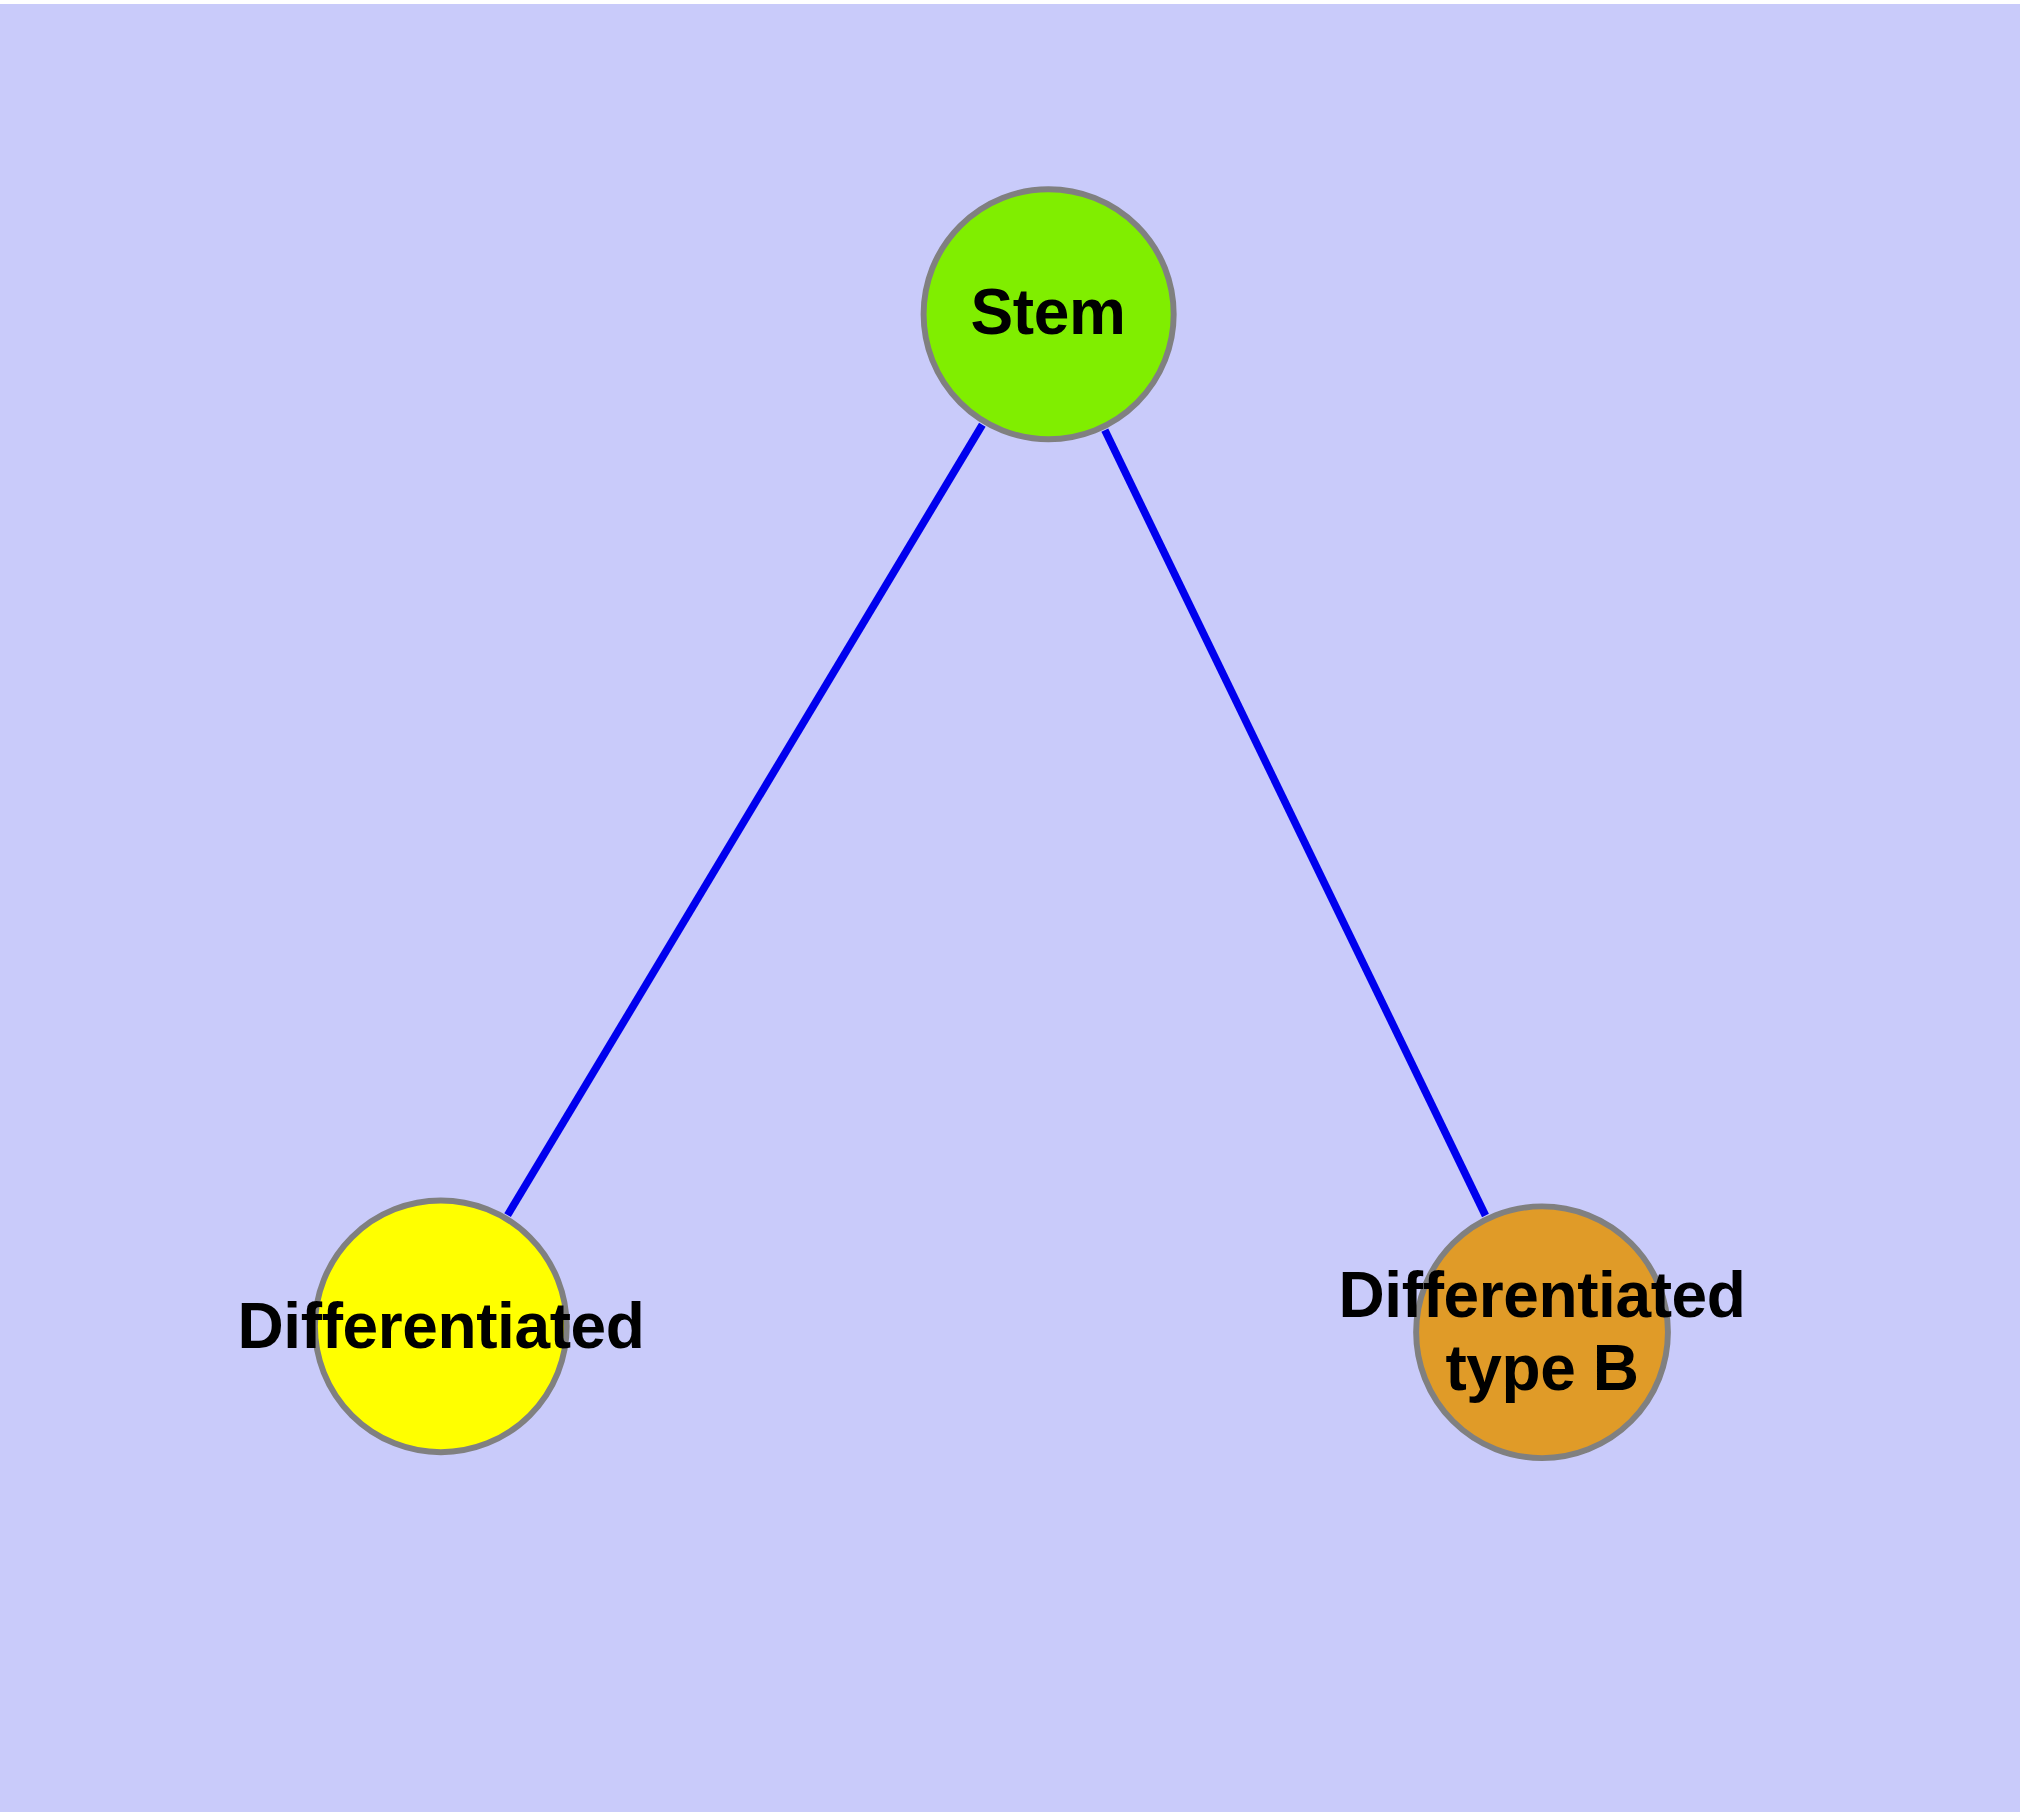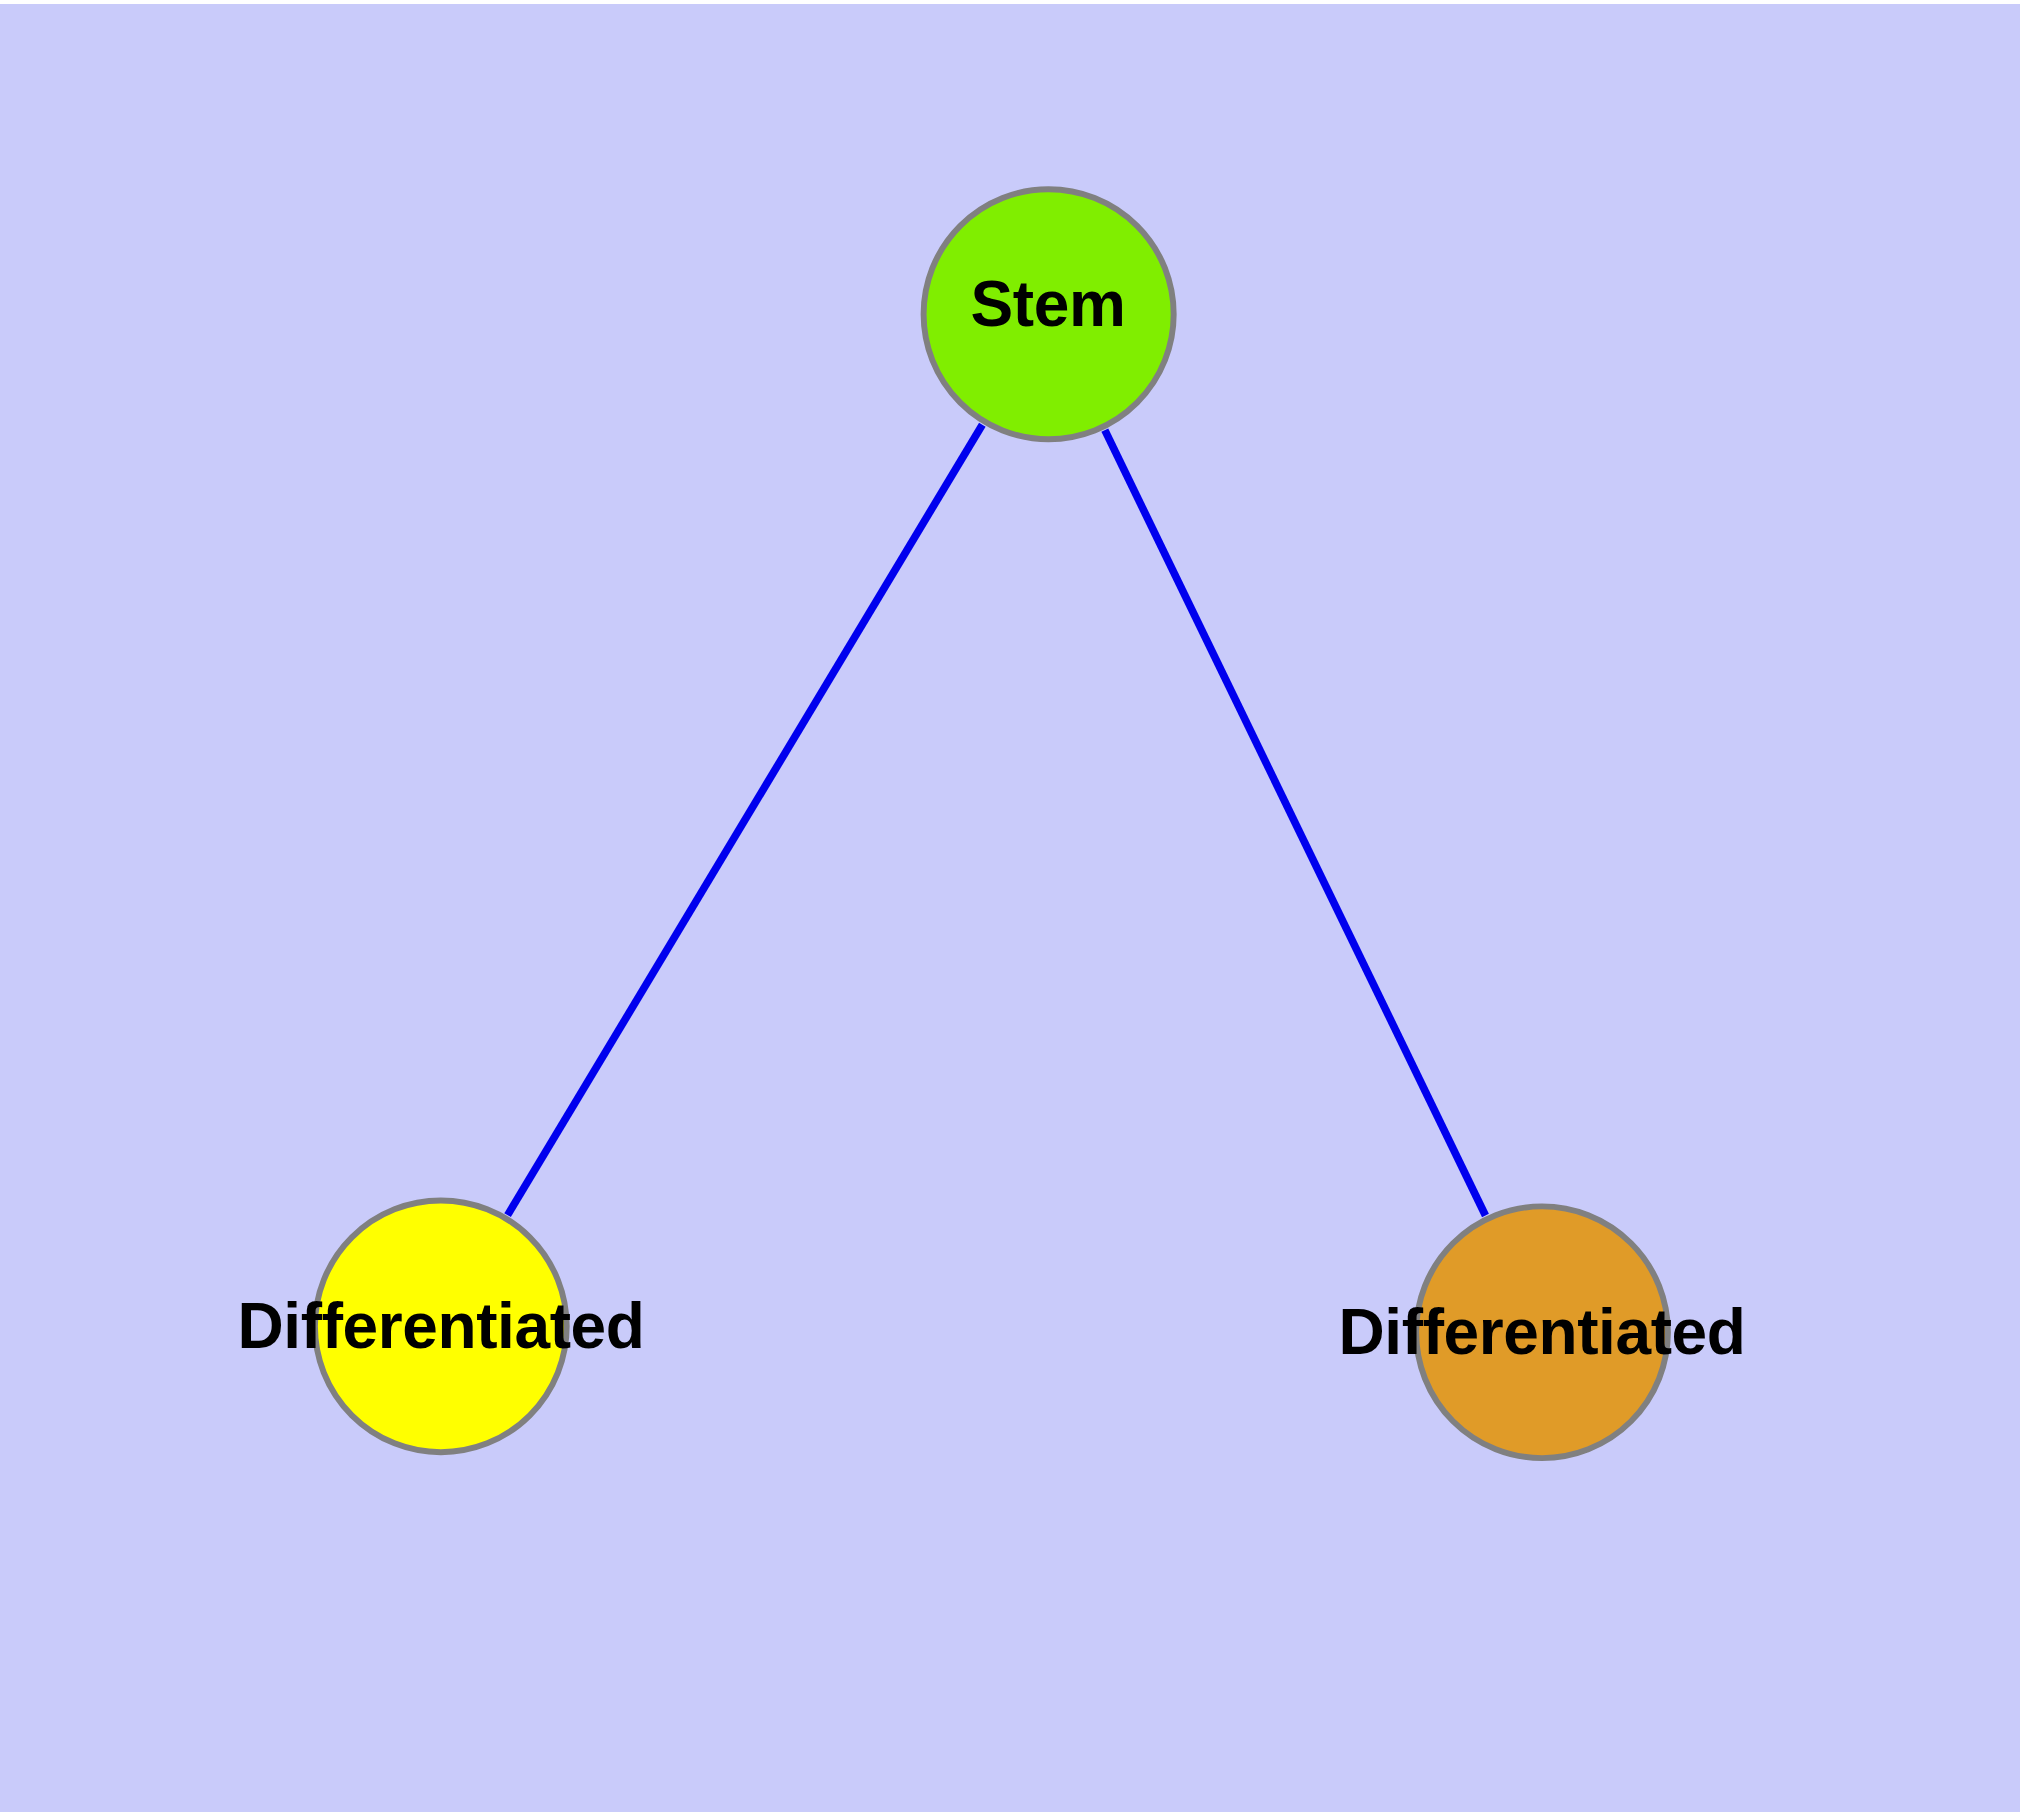--- a/index.html
+++ b/index.html
@@ -56,19 +56,19 @@
           <line x1="1158.7485016688606" y1="496.31002650959624" x2="598.7663108201601" y2="1428.8326706844196" stroke="#0000ee" stroke-width="9" stroke-linecap="butt"></line>
           <line x1="1303.2856276409118" y1="502.78529002875416" x2="1752.278282703556" y2="1429.3148067473724" stroke="#0000ee" stroke-width="9" stroke-linecap="butt"></line>
         </g>
       <g id="nodes-layer">
           <circle cx="1237" cy="366" r="147.5" fill="#80ee00" stroke="#808080" stroke-width="7"></circle>
           <circle cx="520" cy="1560" r="148.5" fill="#ffff00" stroke="#808080" stroke-width="7"></circle>
           <circle cx="1819" cy="1567" r="148.5" fill="#e09b28" stroke="#808080" stroke-width="7"></circle>
         </g>
     </svg>
     <div id="labels-layer">
-        <div class="node-label label-root" style="left: 1048px; top: 300px; font-size: 64px; color: rgb(0, 0, 0);"><div>Stem</div></div>
+        <div class="node-label label-root" style="left: 1048px; top: 308px; font-size: 64px; color: rgb(0, 0, 0);"><div>Stem</div></div>
         <div class="node-label label-leaf" style="left: 441px; top: 1322px; font-size: 64px; color: rgb(0, 0, 0);"><div>Differentiated</div></div>
-        <div class="node-label label-leaf" style="left: 1542px; top: 1328px; font-size: 64px; color: rgb(0, 0, 0);"><div>Differentiated</div></div>
+        <div class="node-label label-leaf" style="left: 1542px; top: 1328px; font-size: 64px; color: rgb(0, 0, 0);"><div>Differentiated</div><div>type B</div></div>
       </div>
   </div>
 </div>
 
 
 </body></html>

